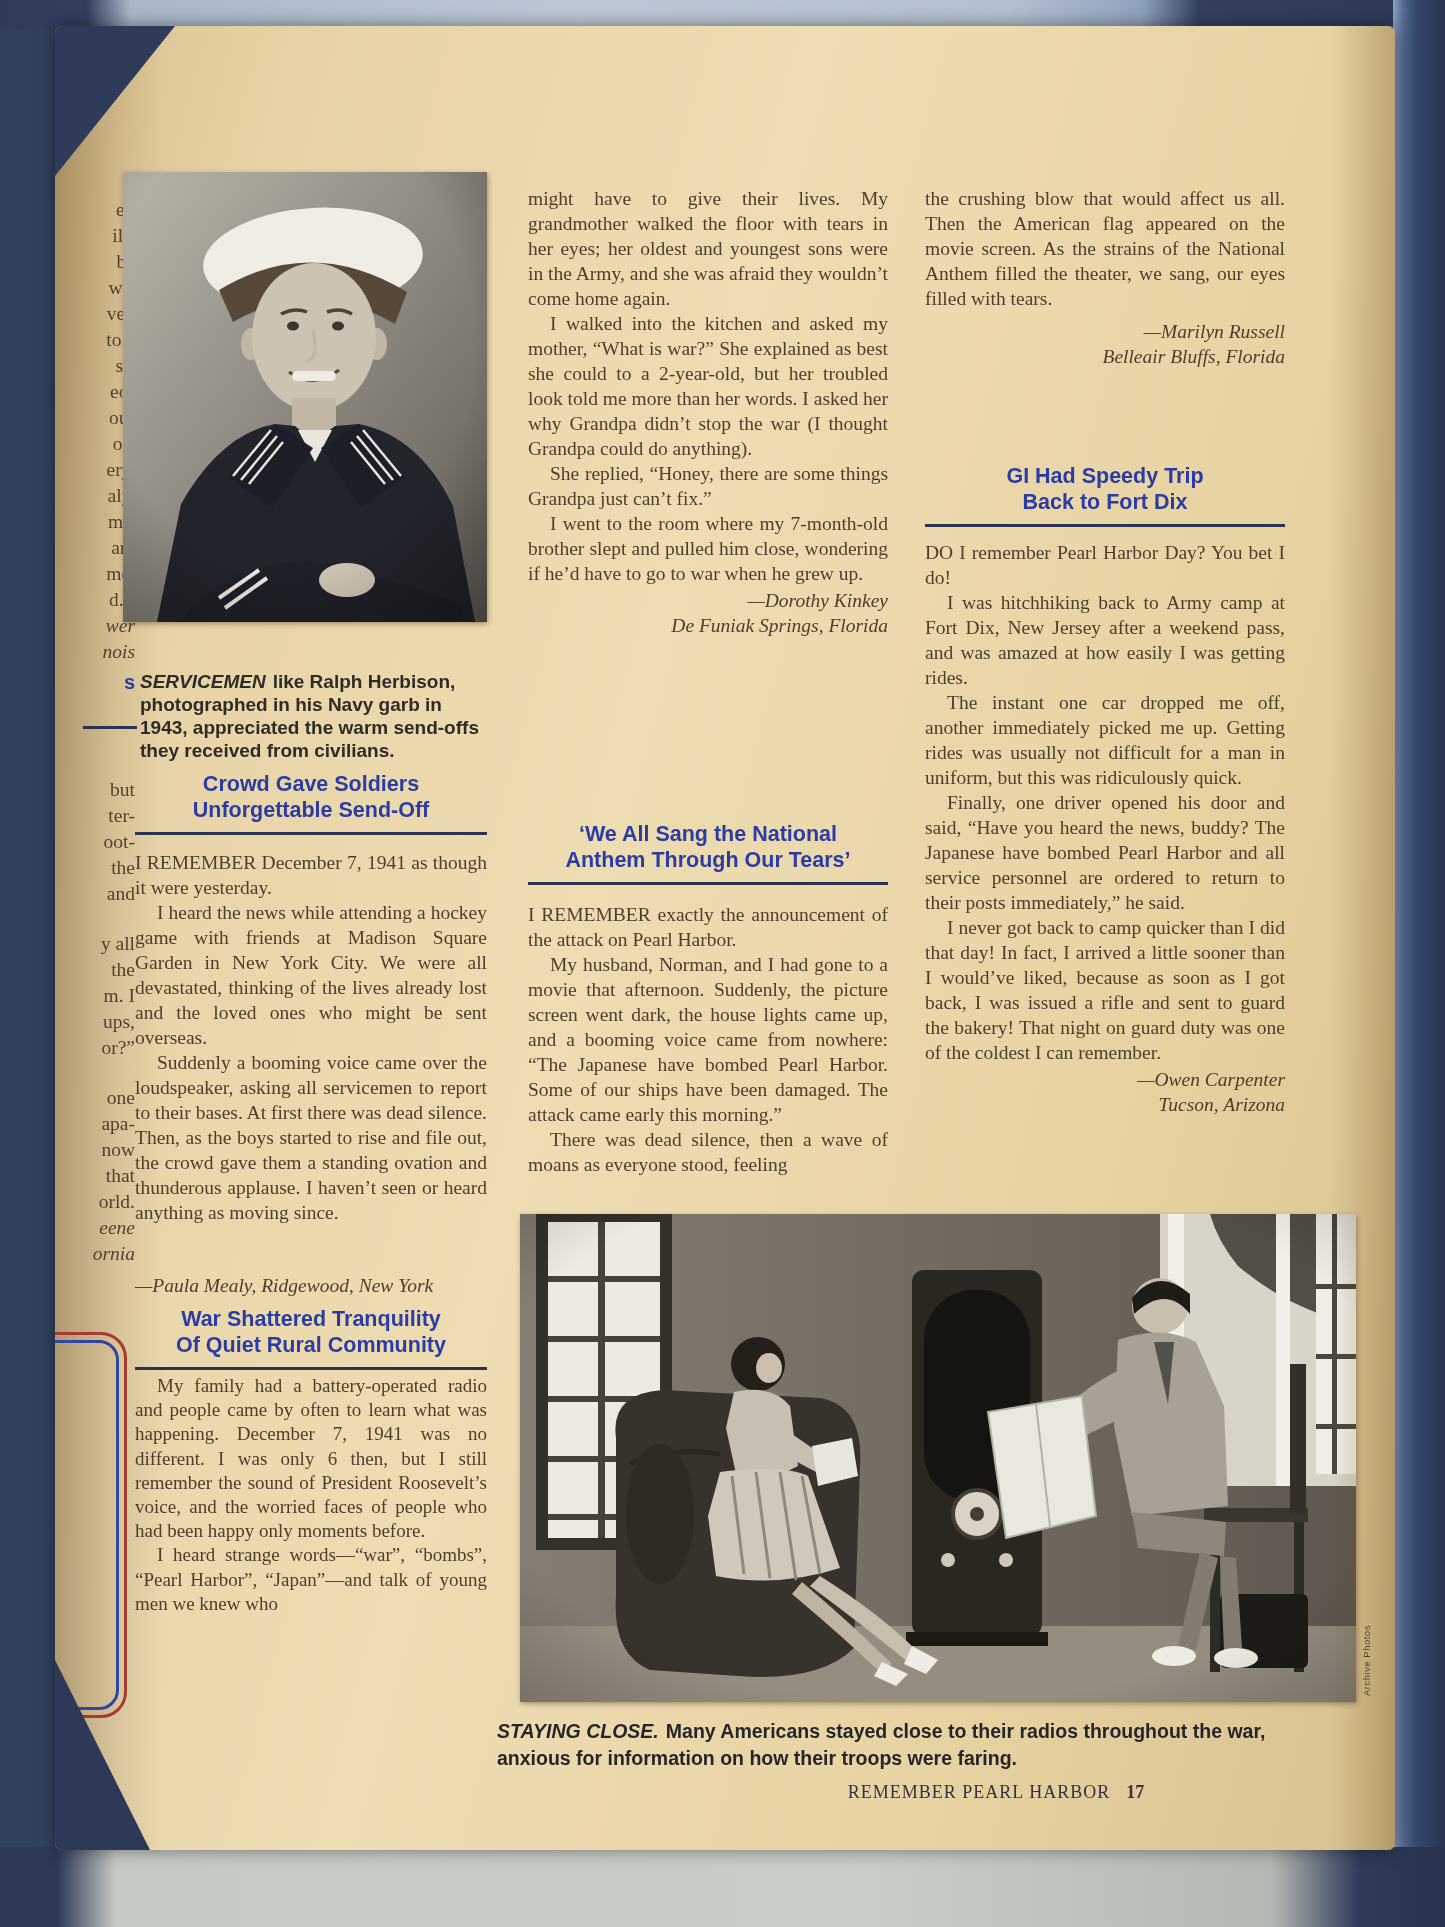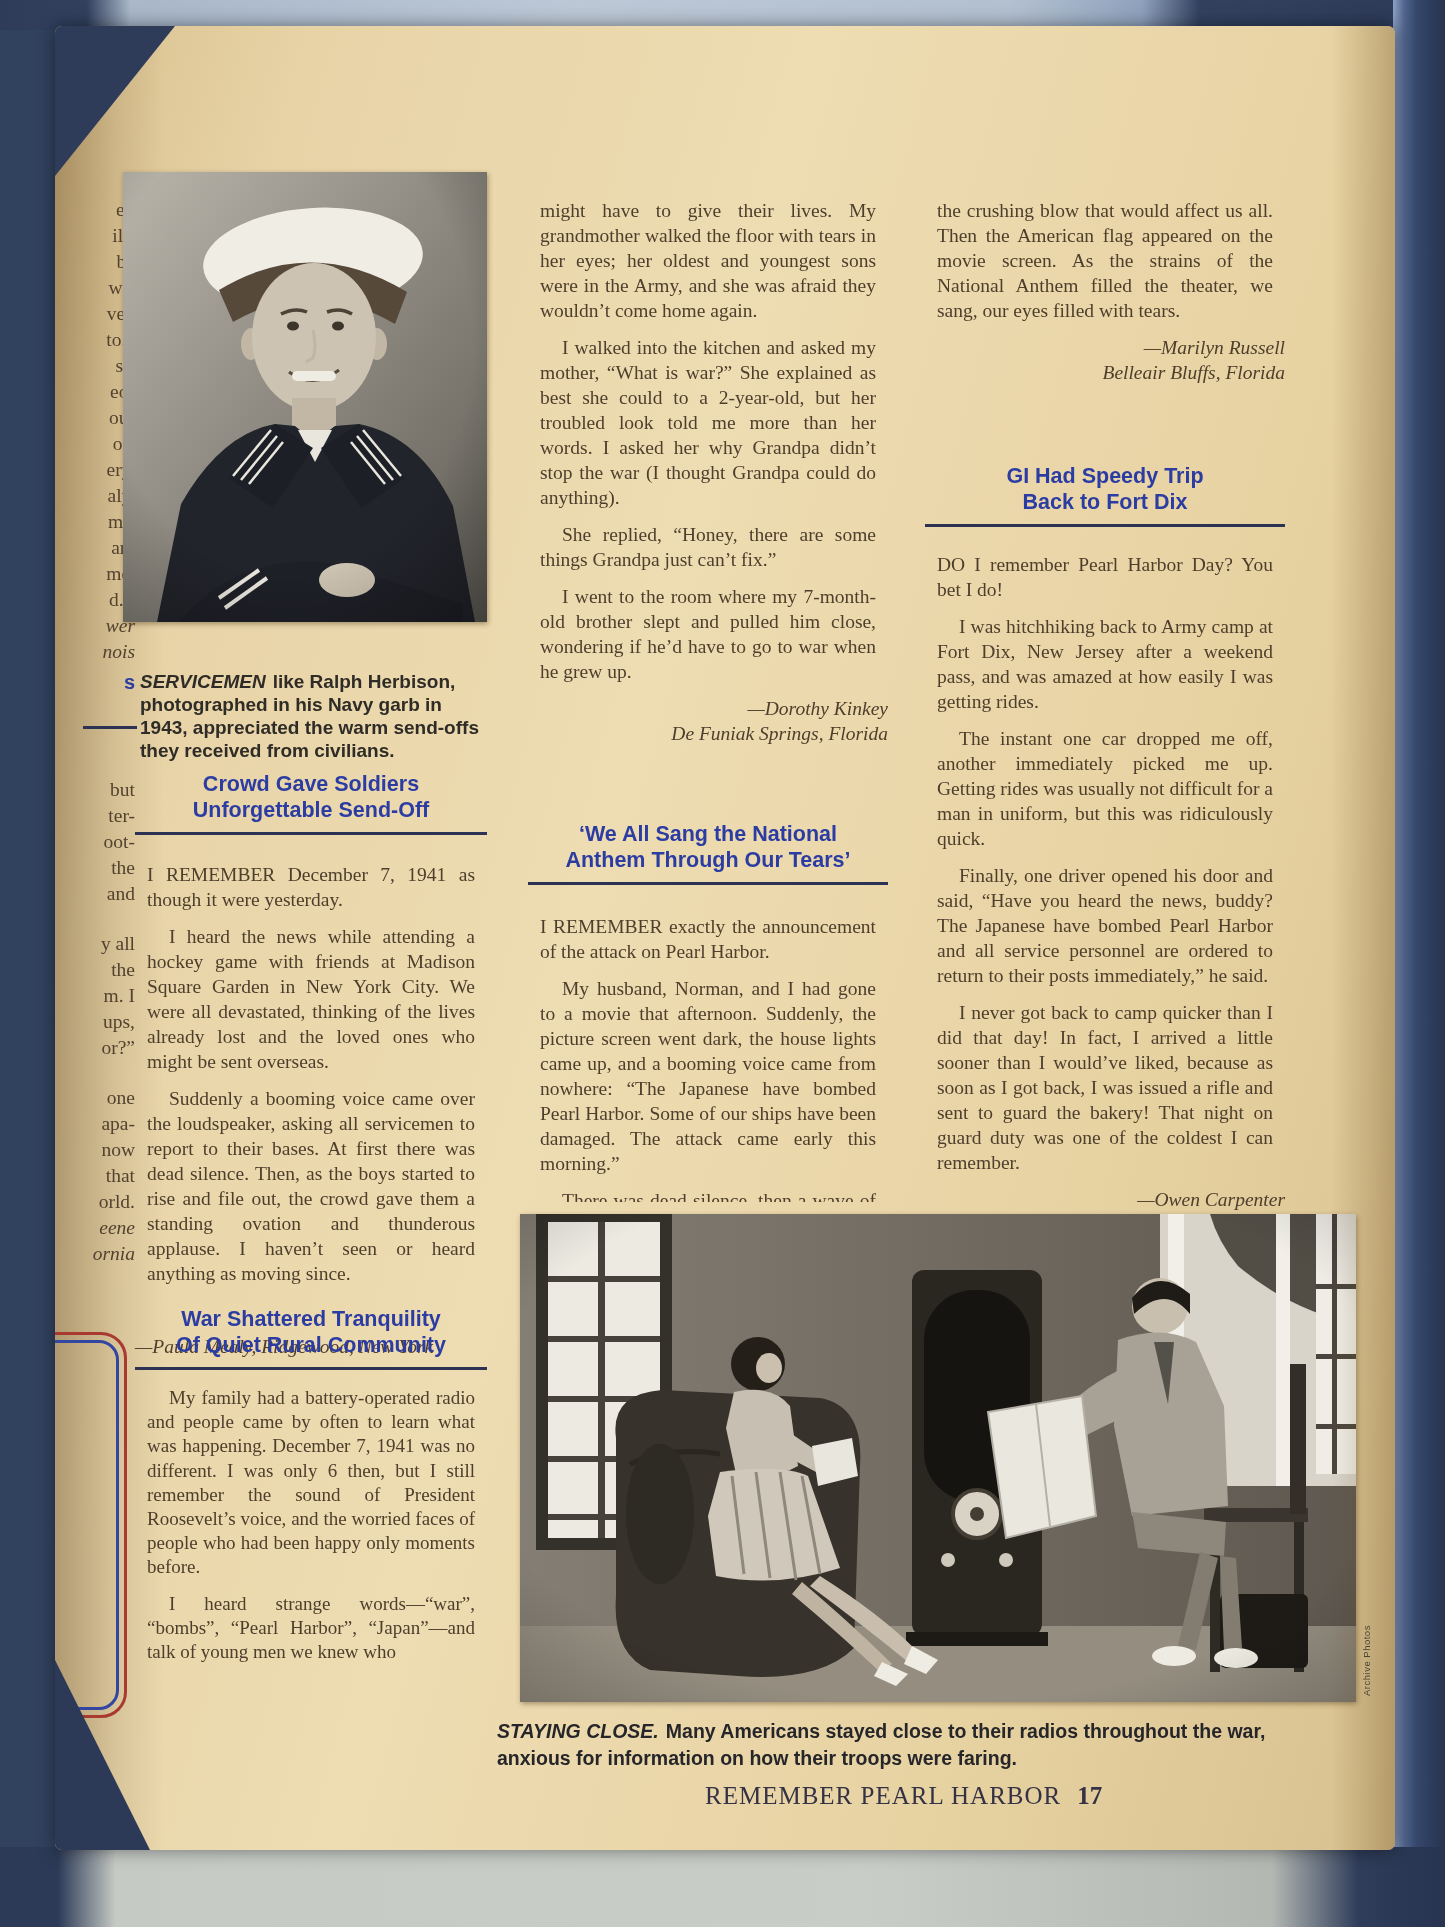--- a/index.html
+++ b/index.html
@@ -49,38 +49,38 @@
   .frag.blue{font-family:"Liberation Sans",sans-serif;font-weight:bold;color:#2b3ca3;font-size:20px;}
   .frag-rule{position:absolute;left:28px;width:54px;height:3px;background:#2c3254;}
   .promo-box{
     position:absolute;left:-34px;top:1306px;width:100px;height:380px;
     border:3px solid #a83a32;border-radius:0 26px 26px 0;
   }
   .promo-box .inner{position:absolute;inset:5px;border:3px solid #3347a0;border-radius:0 20px 20px 0;}
   
   .abs{position:absolute;}
   .bodytext{font-size:19.5px;line-height:25px;color:#4e3e2c;text-align:justify;}
-  .bodytext p{margin:12px;}
+  .bodytext p{margin:0;}
   .bodytext p.ind{text-indent:22px;}
   .byline-right{font-style:italic;text-align:right;margin-top:2px;}
   .byline-inline{font-style:italic;text-align:left;margin-top:48px;}
   .headline{
     font-family:"Liberation Sans",sans-serif;font-weight:bold;
     font-size:21.5px;line-height:26px;color:#2b3ca3;text-align:center;
     padding-bottom:9px;border-bottom:3px solid #2c3254;
   }
   .photo-caption{
     font-family:"Liberation Sans",sans-serif;font-weight:bold;
     font-size:19px;line-height:23px;color:#2f2c28;text-align:left;margin-top:8px;
   }
   .photo-caption .lead{font-style:italic;margin-right:7px;}
   .photo-caption.wide{font-size:19.5px;line-height:27px;color:#26262a;}
   .photo-frame{box-shadow:1px 2px 5px rgba(60,40,10,.4);}
   .footerline{
-    font-size:25px;color:#343244;letter-spacing:1px;text-align:left;
+    font-size:18px;color:#343244;letter-spacing:1px;text-align:center;
     font-family:"Liberation Serif",serif;
   }
   .footerline .pageno{font-weight:bold;margin-left:16px;letter-spacing:0;}
   .photo-credit{
     position:absolute;writing-mode:vertical-rl;transform:rotate(180deg);
     font-family:"Liberation Sans",sans-serif;font-size:9.5px;color:#44403a;
     letter-spacing:.5px;
   }
 </style>
 </head>

